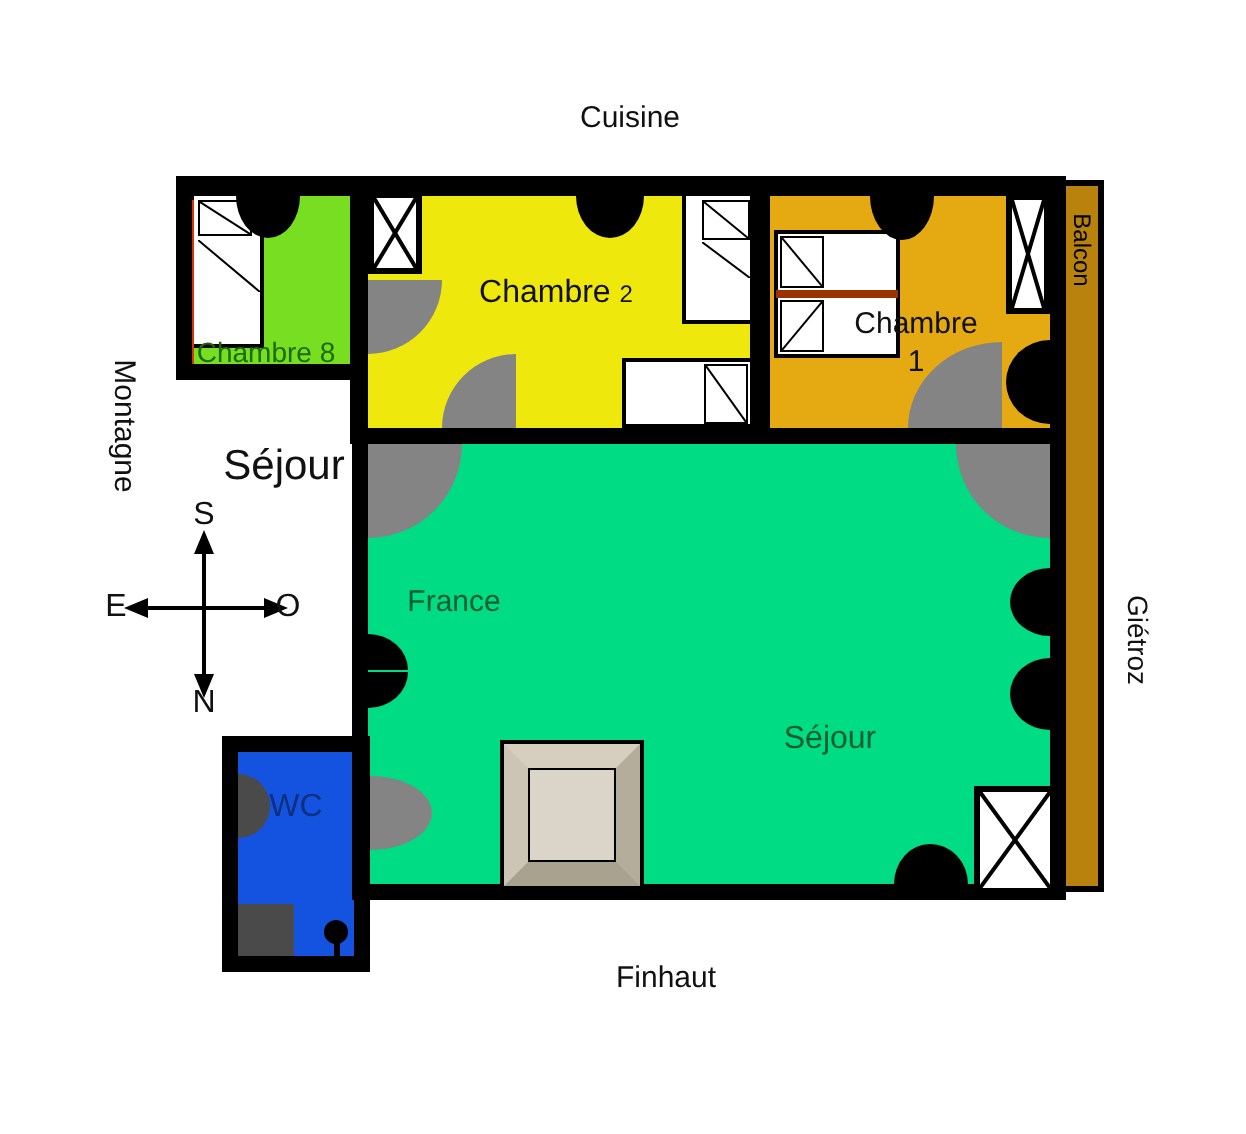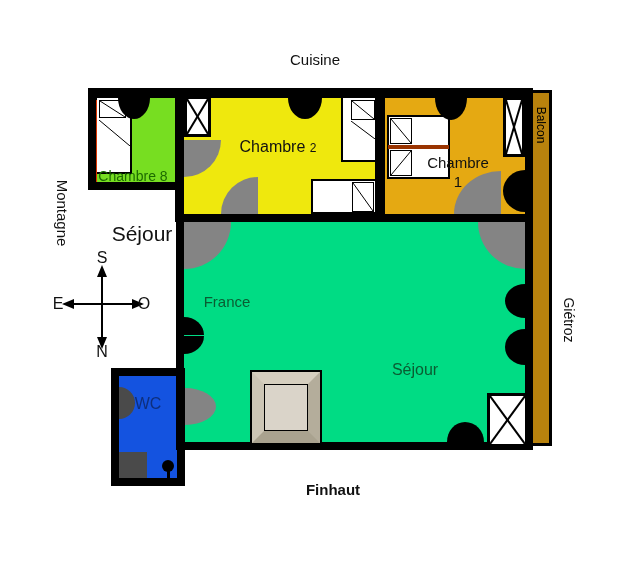--- a/index.html
+++ b/index.html
@@ -190,21 +190,21 @@
     </svg>
     <div class="cletter" style="left:62px;top:10px;">S</div>
     <div class="cletter" style="left:62px;top:104px;">N</div>
     <div class="cletter" style="left:18px;top:56px;">E</div>
     <div class="cletter" style="left:104px;top:56px;">O</div>
   </div>
 
   <div class="lbl" style="left:315px;top:59px;font-size:15px;">Cuisine</div>
   <div class="lbl vert" style="left:62px;top:213px;font-size:15px;">Montagne</div>
   <div class="lbl vert" style="left:569px;top:320px;font-size:14px;">Giétroz</div>
-  <div class="lbl" style="left:333px;top:489px;font-size:15px;font-weight:bold;">Finhaut</div>
+  <div class="lbl" style="left:333px;top:489px;font-size:15px;">Finhaut</div>
   <div class="lbl vert" style="left:541px;top:125px;font-size:12px;color:#000;">Balcon</div>
 
   <div class="lbl" style="left:278px;top:147px;font-size:16px;">
     <span>Chambre</span>
     <span style="font-size:12px;">2</span>
   </div>
   <div class="lbl" style="left:133px;top:176px;font-size:14px;color:#1C6B00;">Chambre 8</div>
   <div class="lbl" style="left:458px;top:162px;font-size:15px;">Chambre</div>
   <div class="lbl" style="left:458px;top:181px;font-size:15px;">1</div>
   <div class="lbl" style="left:142px;top:233px;font-size:21px;">Séjour</div>

